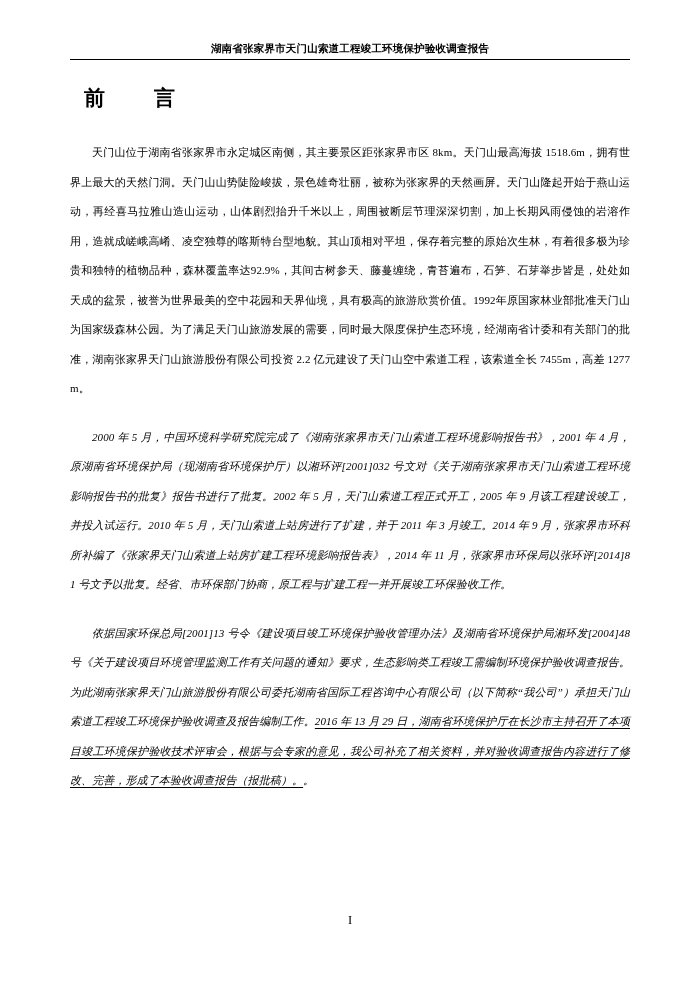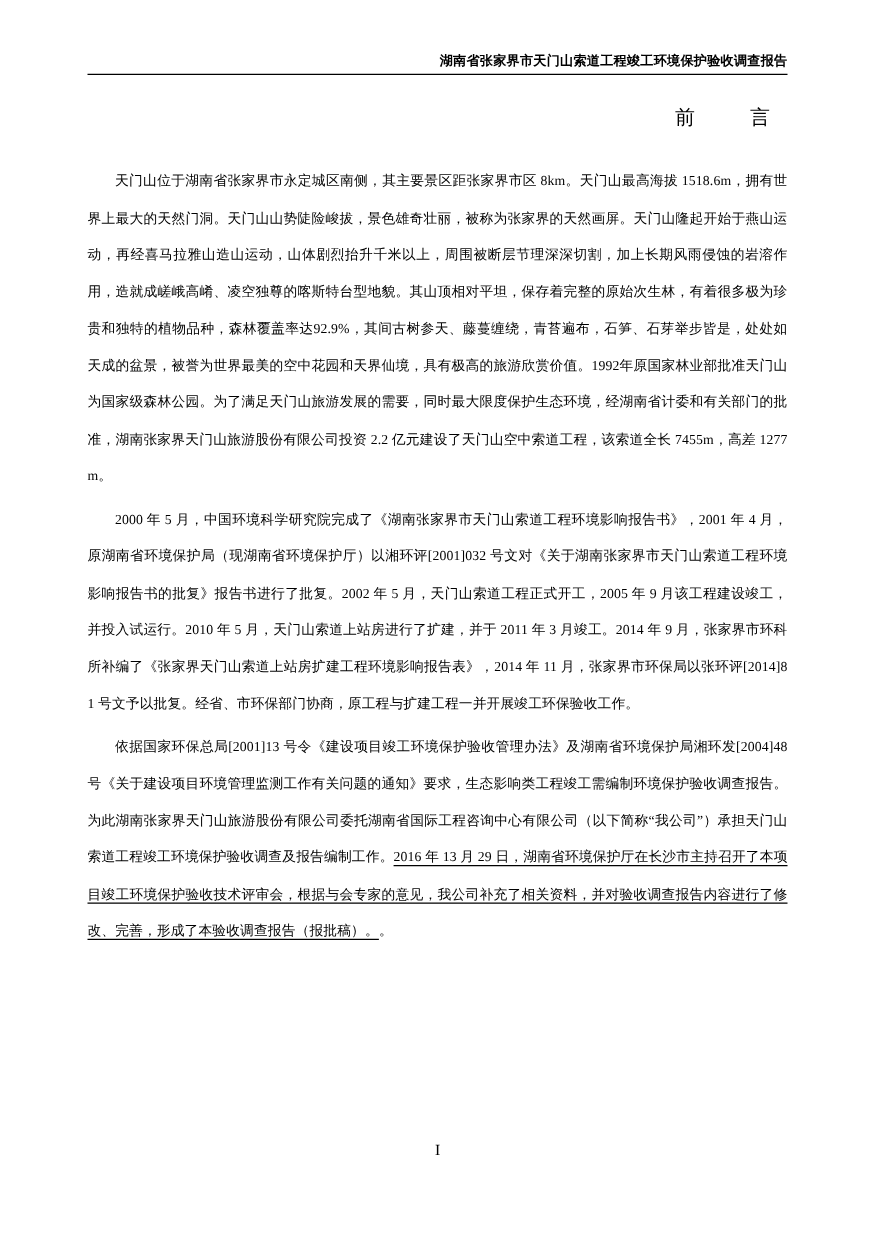--- a/index.html
+++ b/index.html
@@ -25,57 +25,58 @@
   .header {
     position: absolute;
     top: 42px;
     left: 70px;
     right: 70px;
     height: 22px;
   }
   .header-text {
     font-family: "DejaVu Sans", "Liberation Sans", sans-serif;
     font-size: 10.5px;
-    text-align: right;
+    text-align: center;
     letter-spacing: 0.2px;
     color: #000;
     padding-bottom: 3px;
     font-weight: 700;
   }
   .header-rule {
     border-bottom: 1.1px solid #000;
     width: 100%;
   }
   .content {
     position: absolute;
     top: 84px;
     left: 70px;
     width: 560px;
   }
   .doc-title {
-    text-align: right;
+    text-align: left;
     font-family: "DejaVu Serif", "Liberation Serif", serif;
-    font-size: 16px;
-    font-weight: normal;
+    font-size: 21px;
+    font-weight: bold;
     letter-spacing: 14px;
     text-indent: 14px;
     margin: 0 0 26px 0;
   }
   p.body-par {
     margin: 0 0 2px 0;
     font-size: 11px;
     line-height: 29.5px;
     text-align: justify;
     text-justify: inter-ideograph;
     text-indent: 2em;
     letter-spacing: 0.1px;
     word-break: break-all;
   }
   p.body-par + p.body-par {
-    margin-top: 5px;
+    margin-top: 19px;
+    font-style: italic;
   }
   .u {
     text-decoration: underline;
     text-underline-offset: 3px;
   }
   .footer {
     position: absolute;
     bottom: 62px;
     left: 0;
     width: 700px;

